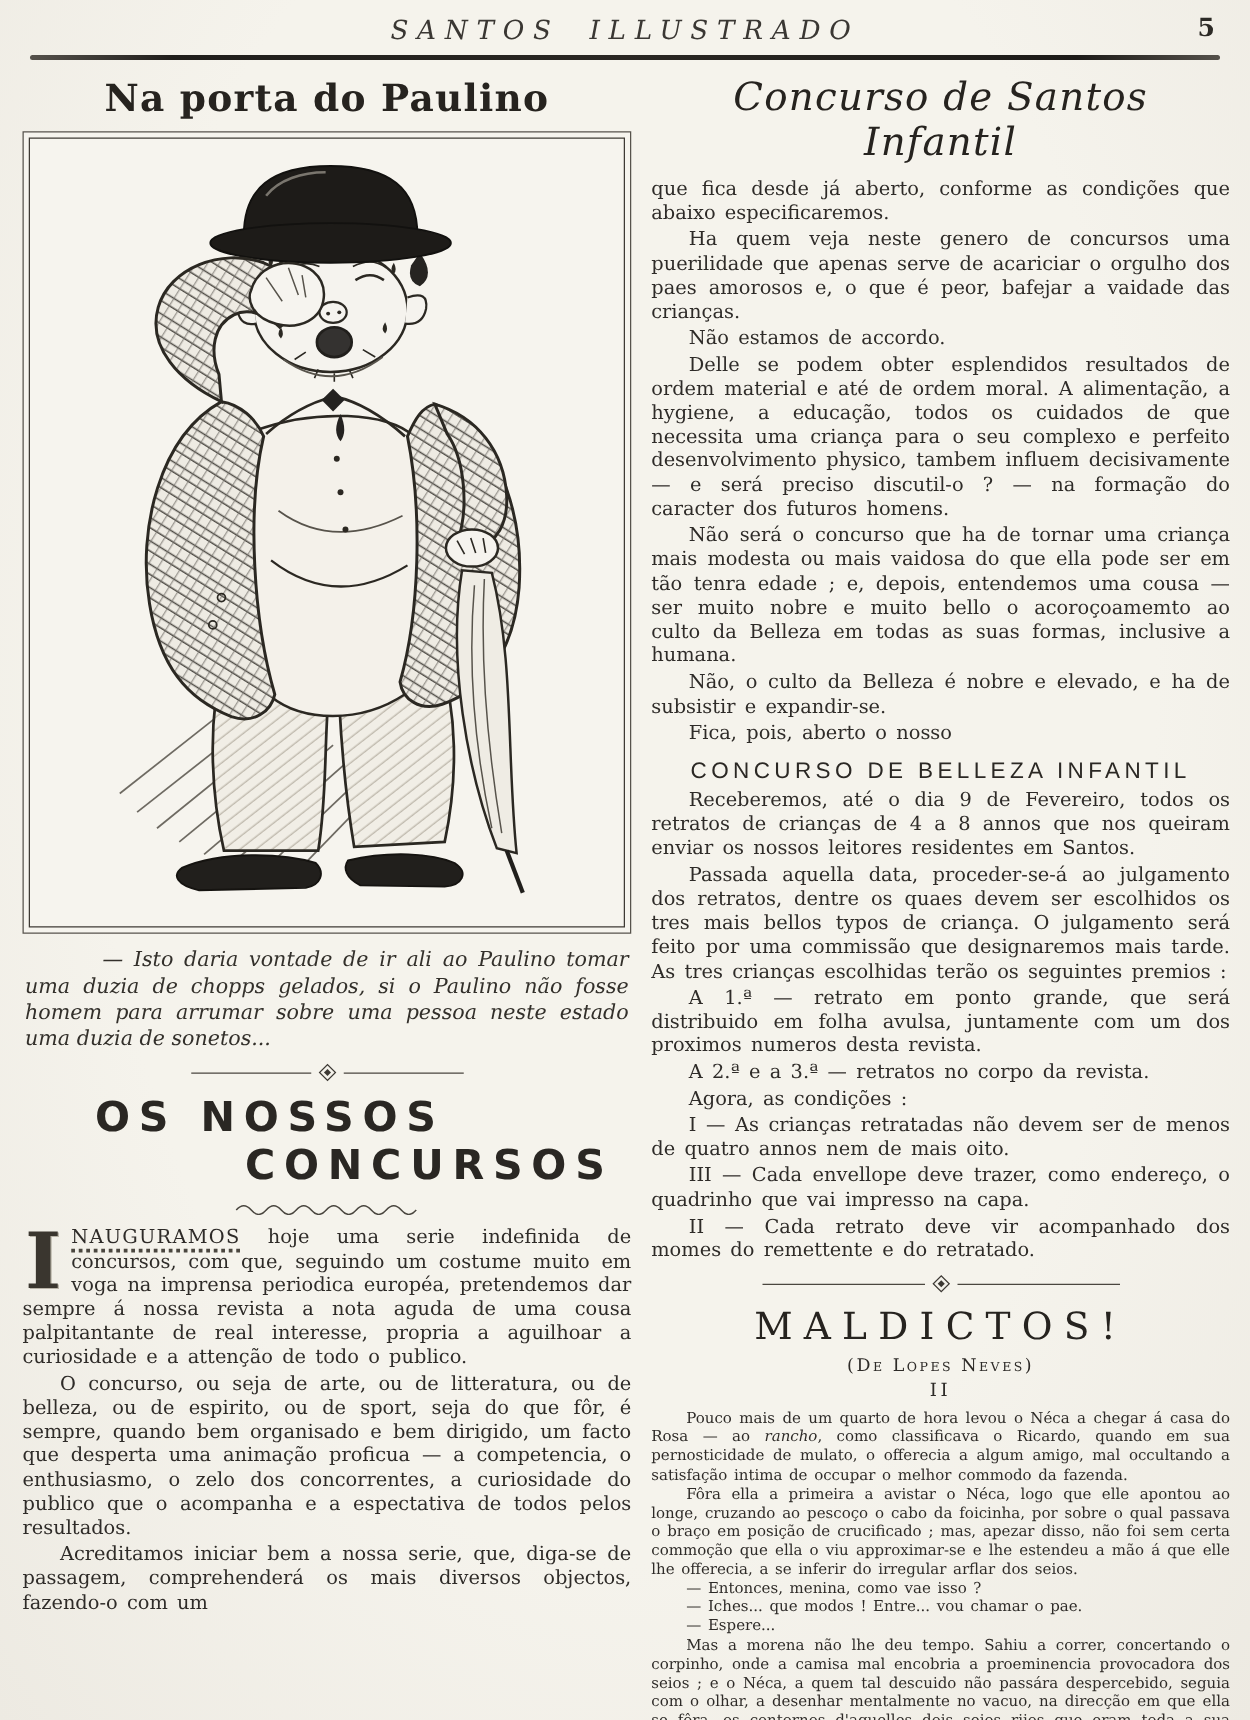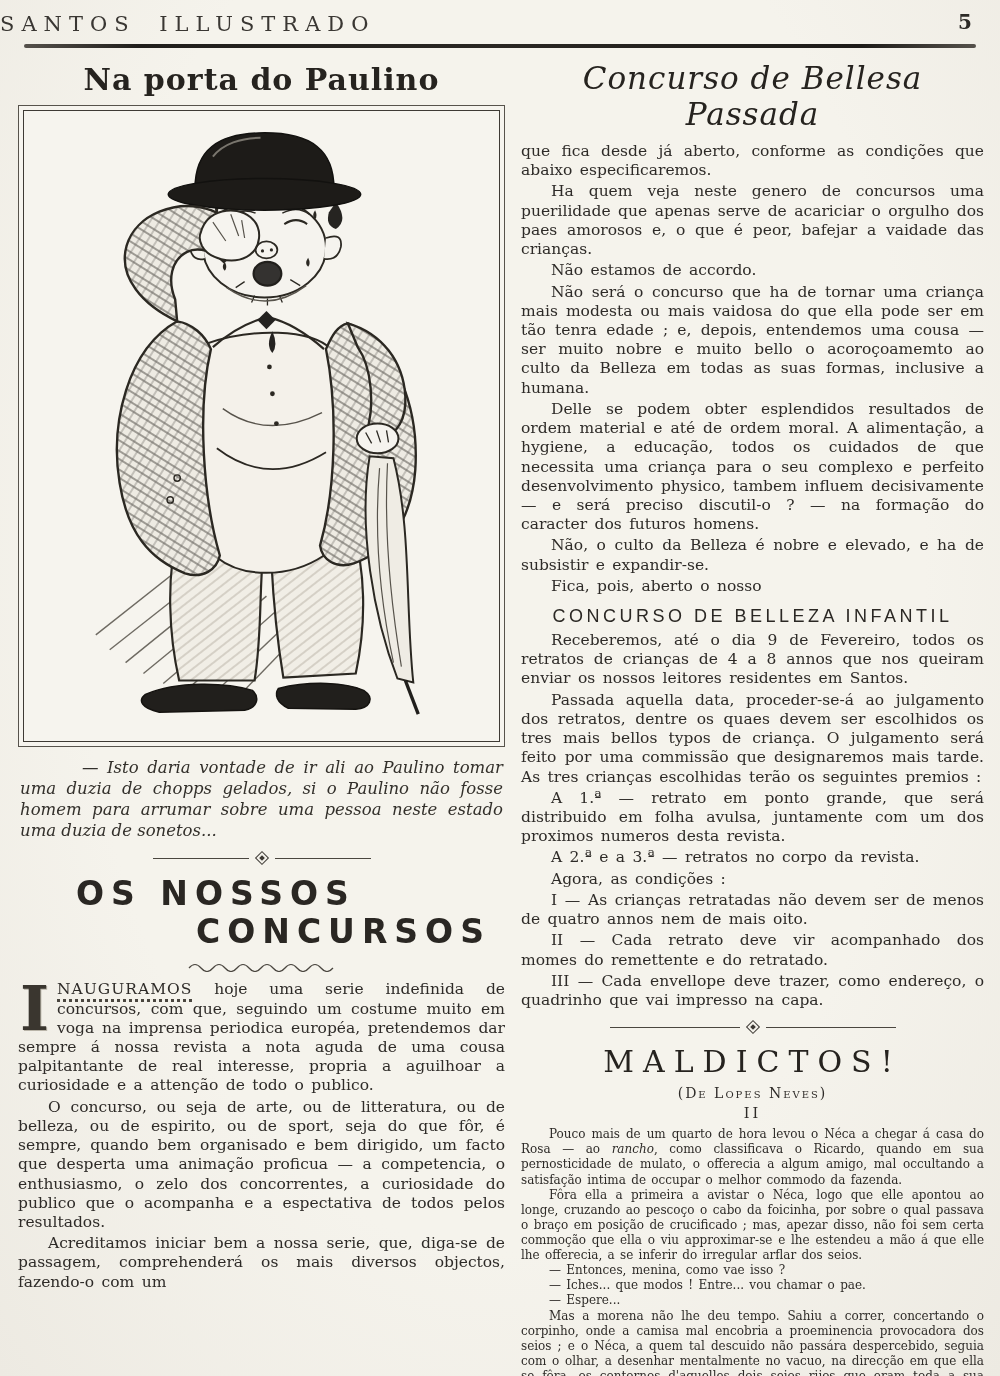--- a/index.html
+++ b/index.html
@@ -7,22 +7,22 @@
     width:1000px;height:1376px;overflow:hidden;
     background:#f3f1ea;
     color:#2e2b28;
     font-family:"DejaVu Serif","Liberation Serif",serif;
   }
   .page{position:relative;width:1000px;height:1376px;
     background:radial-gradient(ellipse at 50% 40%, #f5f3ec 60%, #edeae2 100%);}
   
   header{position:relative;padding-top:12px;}
   .masthead-title{
-    display:block;text-align:left;
-    font-size:21px;letter-spacing:7px;color:#3a3733;word-spacing:10px;
+    display:block;text-align:center;
+    font-size:21px;letter-spacing:7px;color:#3a3733;word-spacing:10px;font-style:italic;
   }
   .page-number{
     position:absolute;top:10px;right:28px;
     font-size:20px;font-weight:bold;color:#2c2a26;
   }
   .masthead-rule{
     margin:8px 24px 0 24px;height:4px;background:
       linear-gradient(90deg,#55514b 0%,#201e1b 12%,#2a2723 50%,#1d1b18 88%,#55514b 100%);
     border-radius:2px;
   }
@@ -216,40 +216,40 @@
       <p class="body-para lead-para">
         <span class="dropcap">I</span><span class="lead-word">NAUGURAMOS</span><span> hoje uma serie indefinida de concursos, com que, seguindo um costume muito em voga na imprensa periodica européa, pretendemos dar sempre á nossa revista a nota aguda de uma cousa palpitantante de real interesse, propria a aguilhoar a curiosidade e a attenção de todo o publico.</span>
       </p>
       <p class="body-para">O concurso, ou seja de arte, ou de litteratura, ou de belleza, ou de espirito, ou de sport, seja do que fôr, é sempre, quando bem organisado e bem dirigido, um facto que desperta uma animação proficua — a competencia, o enthusiasmo, o zelo dos concorrentes, a curiosidade do publico que o acompanha e a espectativa de todos pelos resultados.</p>
       <p class="body-para">Acreditamos iniciar bem a nossa serie, que, diga-se de passagem, comprehenderá os mais diversos objectos, fazendo-o com um</p>
 
     </section>
 
     <section class="col-right">
 
-      <h1 class="script-title">Concurso de Bellesa Passada</h1>
+      <h1 class="script-title">Concurso de Santos Infantil</h1>
 
       <p class="body-para" style="text-indent:0">que fica desde já aberto, conforme as condições que abaixo especificaremos.</p>
       <p class="body-para">Ha quem veja neste genero de concursos uma puerilidade que apenas serve de acariciar o orgulho dos paes amorosos e, o que é peor, bafejar a vaidade das crianças.</p>
       <p class="body-para">Não estamos de accordo.</p>
+      <p class="body-para">Delle se podem obter esplendidos resultados de ordem material e até de ordem moral. A alimentação, a hygiene, a educação, todos os cuidados de que necessita uma criança para o seu complexo e perfeito desenvolvimento physico, tambem influem decisivamente — e será preciso discutil-o ? — na formação do caracter dos futuros homens.</p>
       <p class="body-para">Não será o concurso que ha de tornar uma criança mais modesta ou mais vaidosa do que ella pode ser em tão tenra edade ; e, depois, entendemos uma cousa — ser muito nobre e muito bello o acoroçoamemto ao culto da Belleza em todas as suas formas, inclusive a humana.</p>
-      <p class="body-para">Delle se podem obter esplendidos resultados de ordem material e até de ordem moral. A alimentação, a hygiene, a educação, todos os cuidados de que necessita uma criança para o seu complexo e perfeito desenvolvimento physico, tambem influem decisivamente — e será preciso discutil-o ? — na formação do caracter dos futuros homens.</p>
       <p class="body-para">Não, o culto da Belleza é nobre e elevado, e ha de subsistir e expandir-se.</p>
       <p class="body-para">Fica, pois, aberto o nosso</p>
 
       <h3 class="subheading">CONCURSO DE BELLEZA INFANTIL</h3>
 
       <p class="body-para">Receberemos, até o dia 9 de Fevereiro, todos os retratos de crianças de 4 a 8 annos que nos queiram enviar os nossos leitores residentes em Santos.</p>
       <p class="body-para">Passada aquella data, proceder-se-á ao julgamento dos retratos, dentre os quaes devem ser escolhidos os tres mais bellos typos de criança. O julgamento será feito por uma commissão que designaremos mais tarde. As tres crianças escolhidas terão os seguintes premios :</p>
       <p class="body-para">A 1.ª — retrato em ponto grande, que será distribuido em folha avulsa, juntamente com um dos proximos numeros desta revista.</p>
       <p class="body-para">A 2.ª e a 3.ª — retratos no corpo da revista.</p>
       <p class="body-para">Agora, as condições :</p>
       <p class="body-para">I — As crianças retratadas não devem ser de menos de quatro annos nem de mais oito.</p>
+      <p class="body-para">III — Cada envellope deve trazer, como endereço, o quadrinho que vai impresso na capa.</p>
       <p class="body-para">II — Cada retrato deve vir acompanhado dos momes do remettente e do retratado.</p>
-      <p class="body-para">III — Cada envellope deve trazer, como endereço, o quadrinho que vai impresso na capa.</p>
 
       <div class="divider">
         <span class="dline wide"></span>
         <span class="ddiamond"></span>
         <span class="dline wide"></span>
       </div>
 
       <h2 class="maldictos-title">MALDICTOS!</h2>
       <div class="byline">(De Lopes Neves)</div>
       <div class="part-number">II</div>

